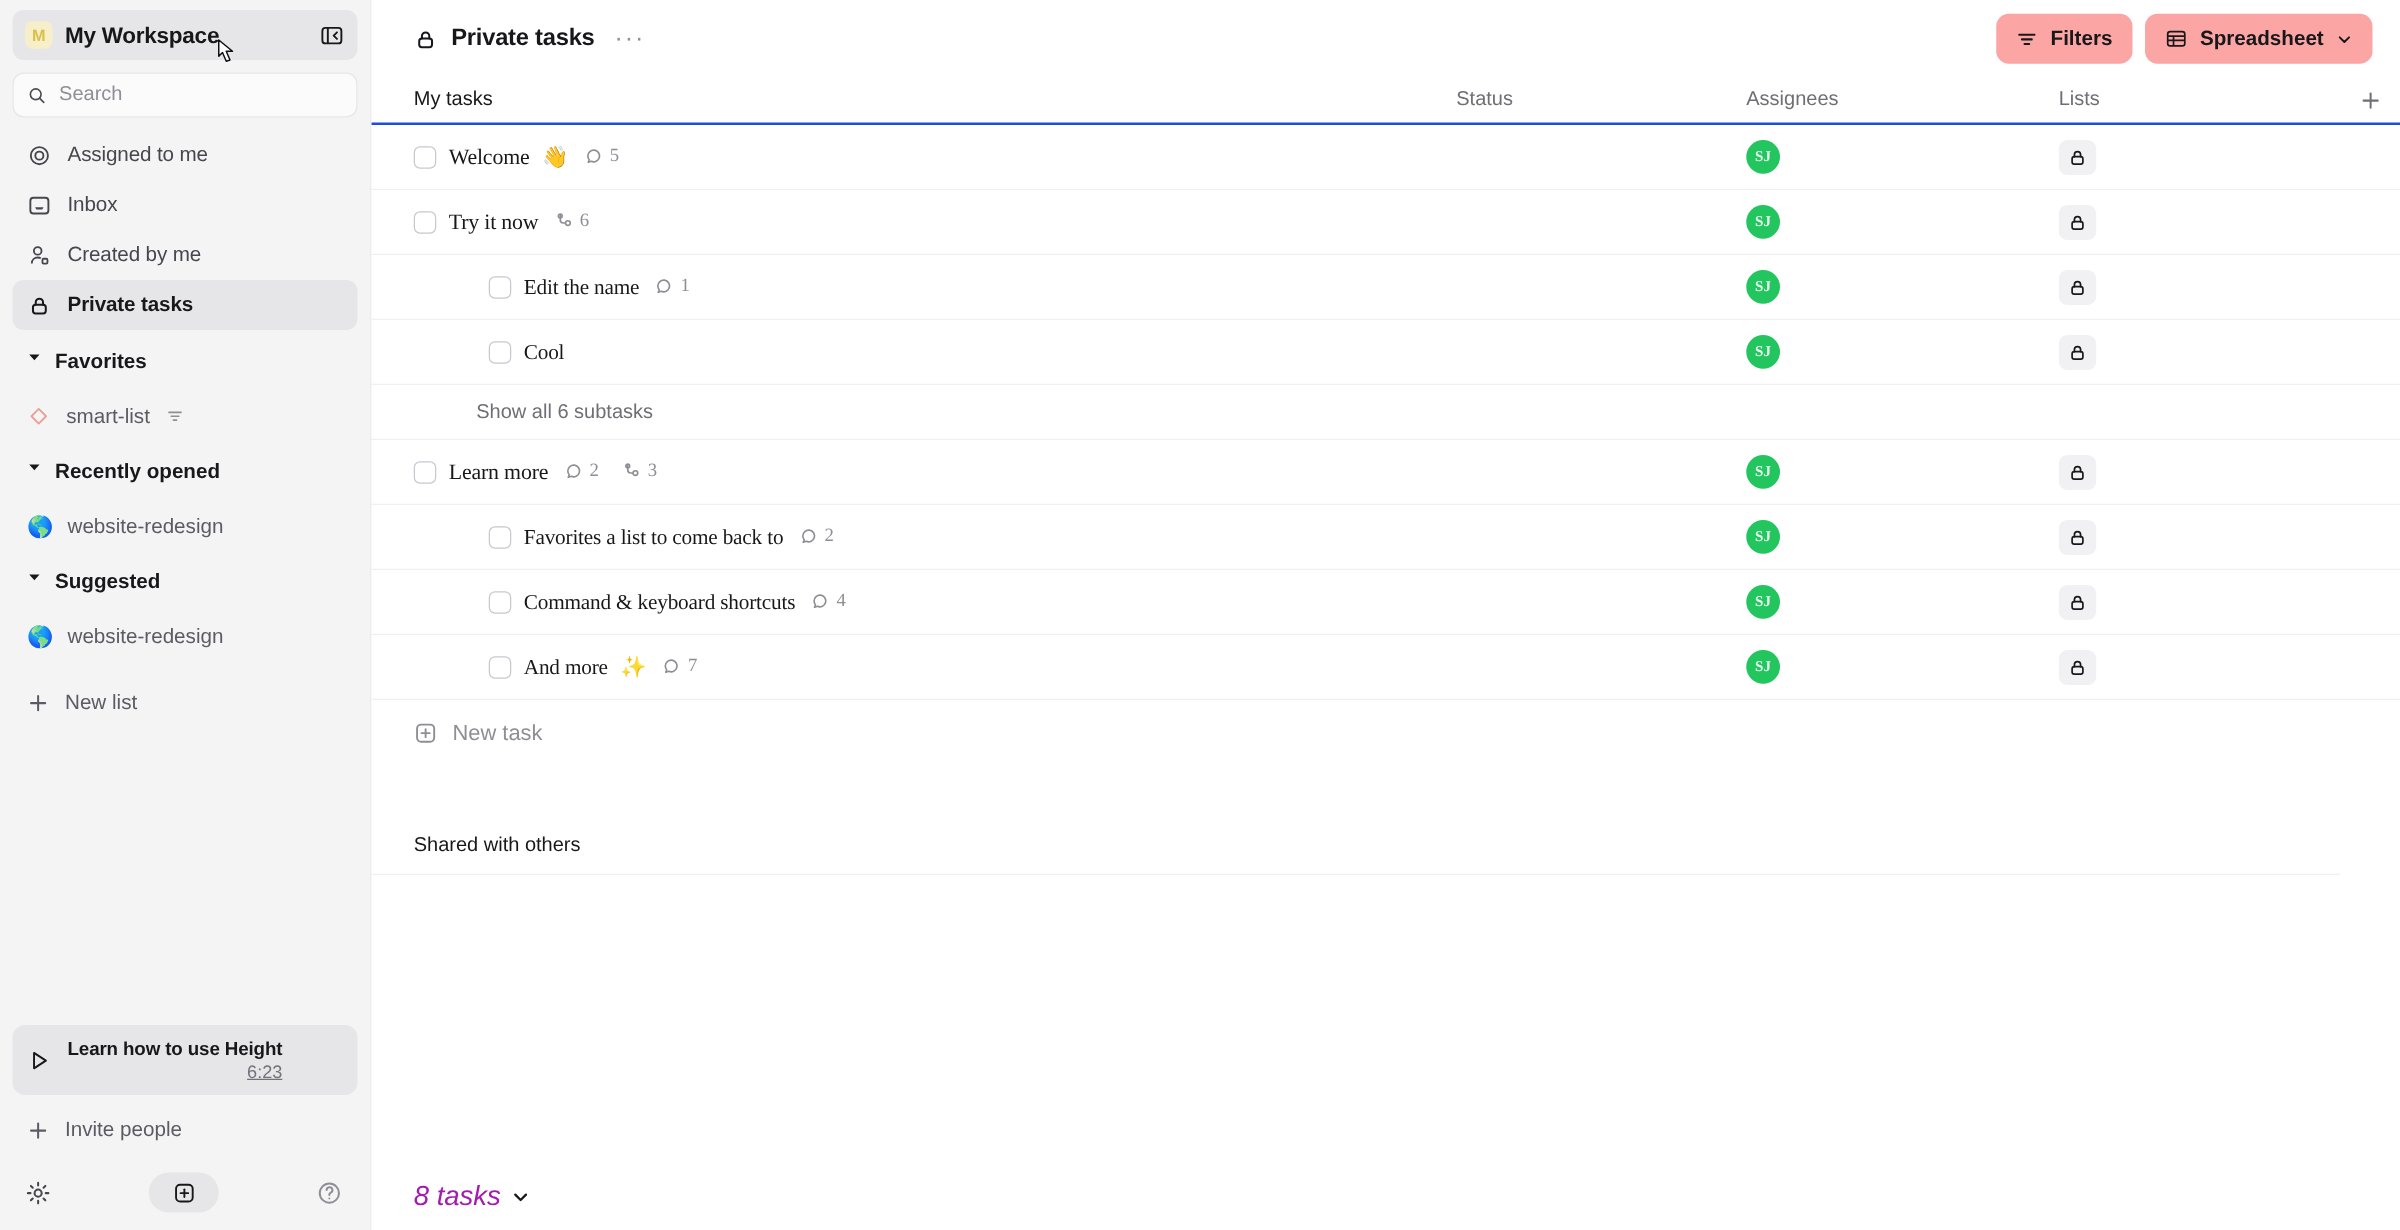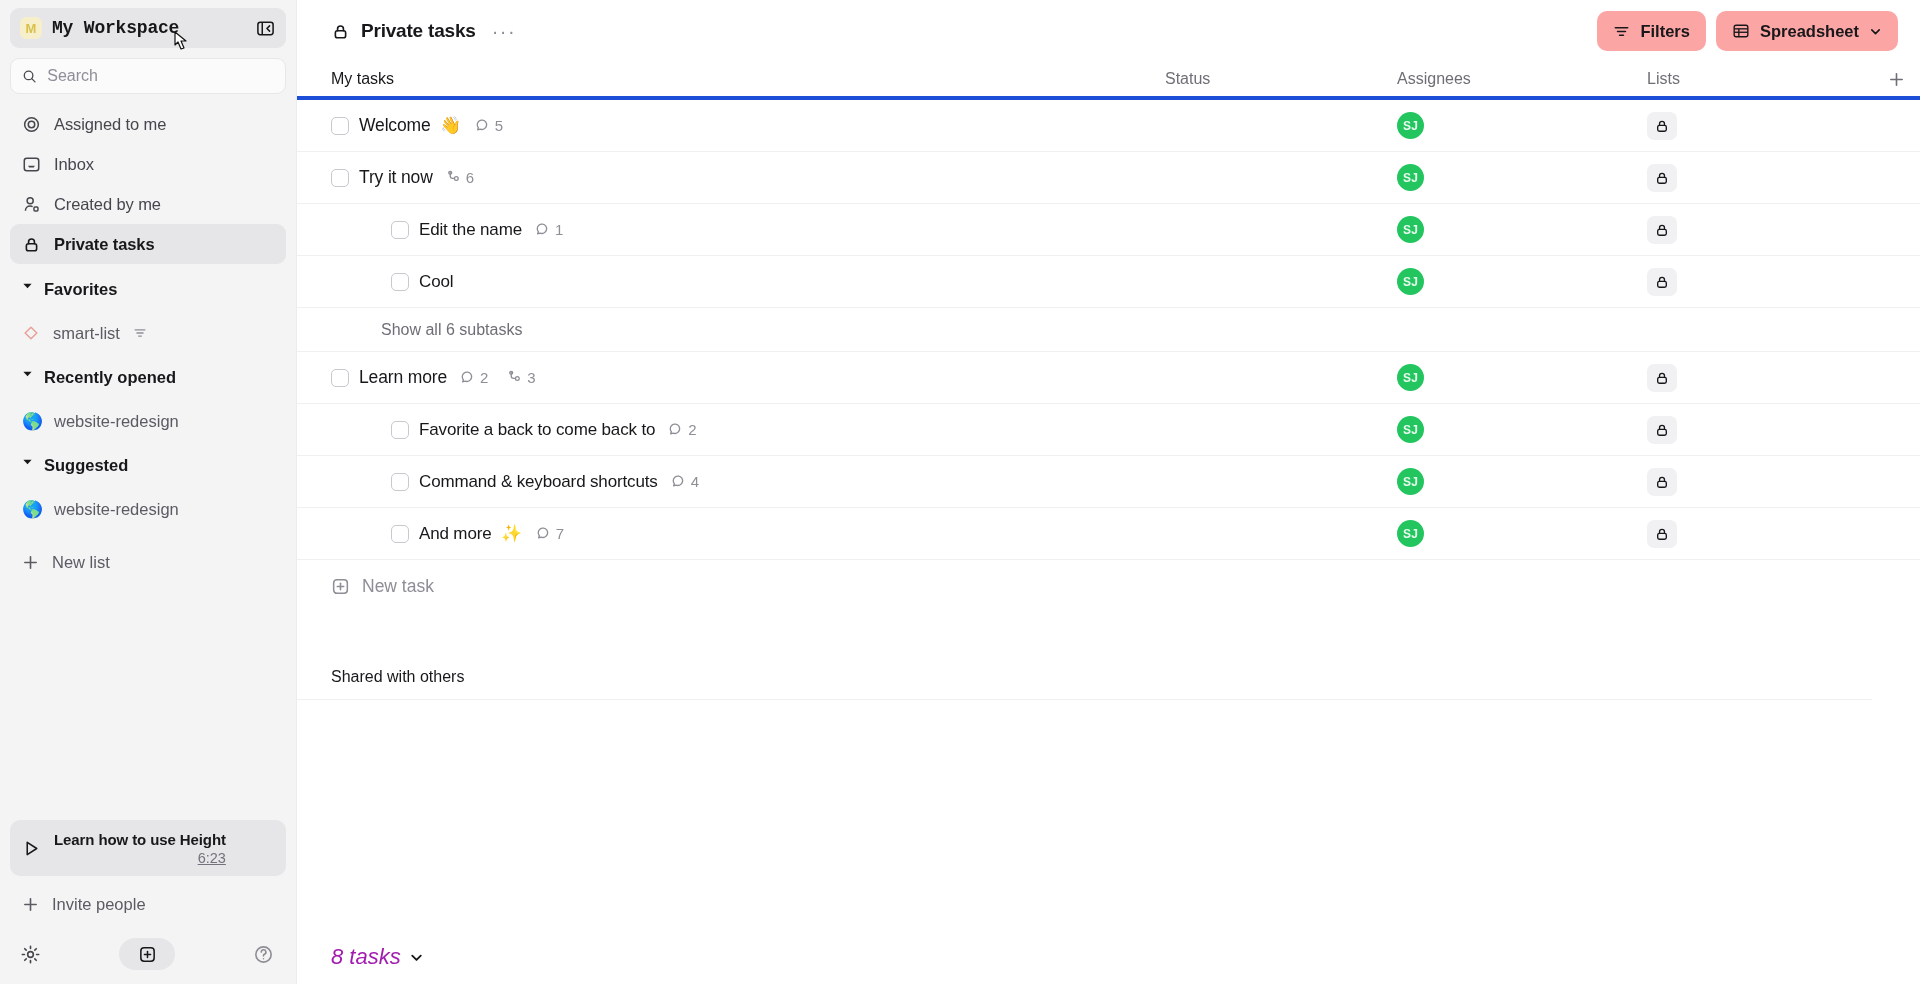--- a/index.html
+++ b/index.html
@@ -28,21 +28,21 @@
     padding: 0 10px; gap: 10px;
     position: relative;
   }
   .ws-badge {
     width: 22px; height: 22px; border-radius: 6px;
     background: #f6efc9; color: #d9c04a;
     font-size: 13px; font-weight: 600;
     display: flex; align-items: center; justify-content: center;
     flex: 0 0 22px;
   }
-  .ws-name { font-size: 18px; font-weight: 700; color: #17171a; letter-spacing: -0.2px; font-family: Liberation Mono, monospace; }
+  .ws-name { font-size: 18px; font-weight: 700; color: #17171a; letter-spacing: -0.2px; }
   .collapse-btn {
     position: absolute; right: 6px; top: 50%; transform: translateY(-50%);
     width: 30px; height: 30px; border-radius: 7px;
     display: flex; align-items: center; justify-content: center;
   }
   .cursor-hand {
     position: absolute; left: 160px; top: 22px;
     width: 24px; height: 26px; pointer-events: none; z-index: 50;
   }
 
@@ -118,33 +118,34 @@
   .topbar-right { margin-left: auto; display: flex; gap: 10px; align-items: center; }
   .pill-btn {
     height: 40px; border-radius: 10px; background: #fca5a5;
     display: flex; align-items: center; gap: 10px; padding: 0 16px;
     font-size: 16.5px; font-weight: 600; color: #18181b;
   }
 
   .colhead {
     height: 38px; display: flex; align-items: center;
     padding: 0 0 0 34px; font-size: 16px; color: #6e6e76;
-    border-bottom: 4px solid #1d4ed8;
+    border-bottom: 2px solid #1d4ed8;
   }
   .colhead .c-title { font-weight: 400; color: #18181b; flex: 1 1 auto; }
   .c-status { width: 232px; flex: 0 0 232px; }
   .c-assignees { width: 250px; flex: 0 0 250px; }
   .c-lists { width: 225px; flex: 0 0 225px; }
   .c-plus { width: 48px; flex: 0 0 48px; display: flex; align-items: center; justify-content: center; }
 
   .rows { padding-left: 0; }
   .row {
     height: 52px; display: flex; align-items: center;
     padding-left: 34px; border-bottom: 1px solid #f0f0f2;
     position: relative;
+    font-family: Liberation Serif, serif;
   }
   .row .r-main { flex: 1 1 auto; display: flex; align-items: center; gap: 10px; min-width: 0; }
   .cbox {
     width: 18px; height: 18px; border: 1.6px solid #c8c8cf;
     border-radius: 5px; flex: 0 0 18px; background: #fff;
   }
   .r-title { font-size: 17.5px; color: #18181b; letter-spacing: -0.15px; white-space: nowrap; }
   .r-title.sub { font-size: 17px; }
   .meta { display: flex; align-items: center; gap: 5px; color: #8e8e96; font-size: 15px; margin-left: 3px; }
   .meta + .meta { margin-left: 9px; }
@@ -530,21 +531,21 @@
               </svg>
           </div>
         </div>
         <div class="c-plus"></div>
       </div>
 
       <div class="row">
         <div class="r-main">
           <div class="indent"></div>
           <div class="cbox"></div>
-          <span class="r-title sub">Favorite a back to come back to</span>
+          <span class="r-title sub">Favorites a list to come back to</span>
           <span class="meta">
             <svg width="15" height="15" viewBox="0 0 16 16" fill="none" stroke="#8e8e96" stroke-width="1.4">
                 <path d="M2.4 7.2a5 5 0 1 1 3 4.6l-2.6.8.8-2.2a5 5 0 0 1-1.2-3.2z" stroke-linejoin="round"></path>
               </svg>
             <span>2</span>
           </span>
         </div>
         <div class="c-status"></div>
         <div class="c-assignees">
             <div class="avatar">SJ</div>

